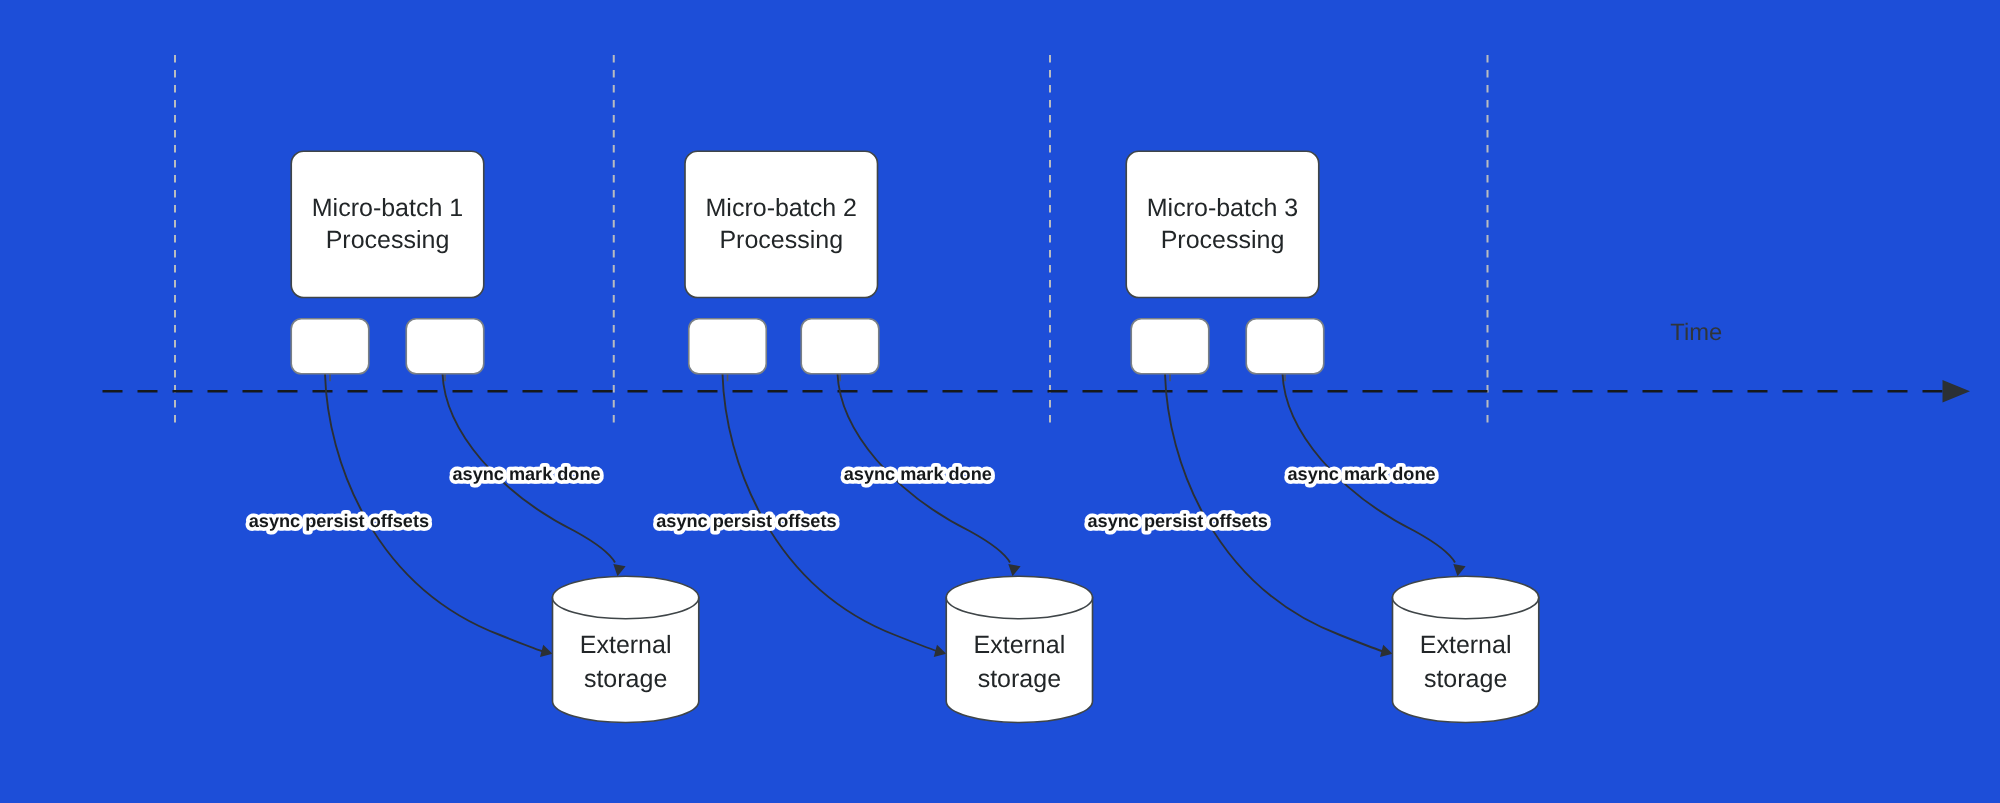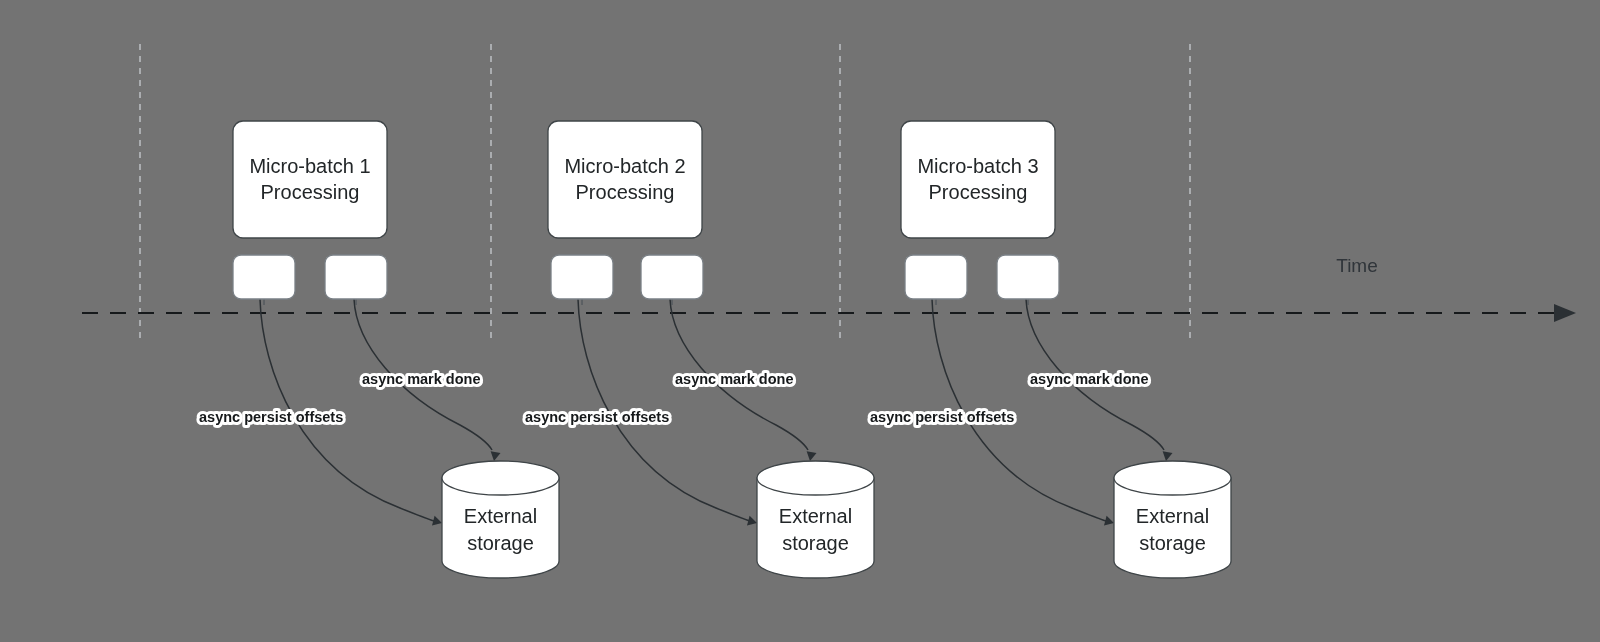--- a/index.html
+++ b/index.html
@@ -10,21 +10,21 @@
   body {
     font-family: "Liberation Sans", sans-serif;
     width: 1600px;
     height: 642px;
     overflow: hidden;
   }
   #canvas {
     position: relative;
     width: 1600px;
     height: 642px;
-    background: #737373;
+    background: #1d4ed8;
   }
   #diagram-svg {
     position: absolute;
     left: 0;
     top: 0;
     width: 1600px;
     height: 642px;
   }
   .node-label {
     font-size: 20px;

